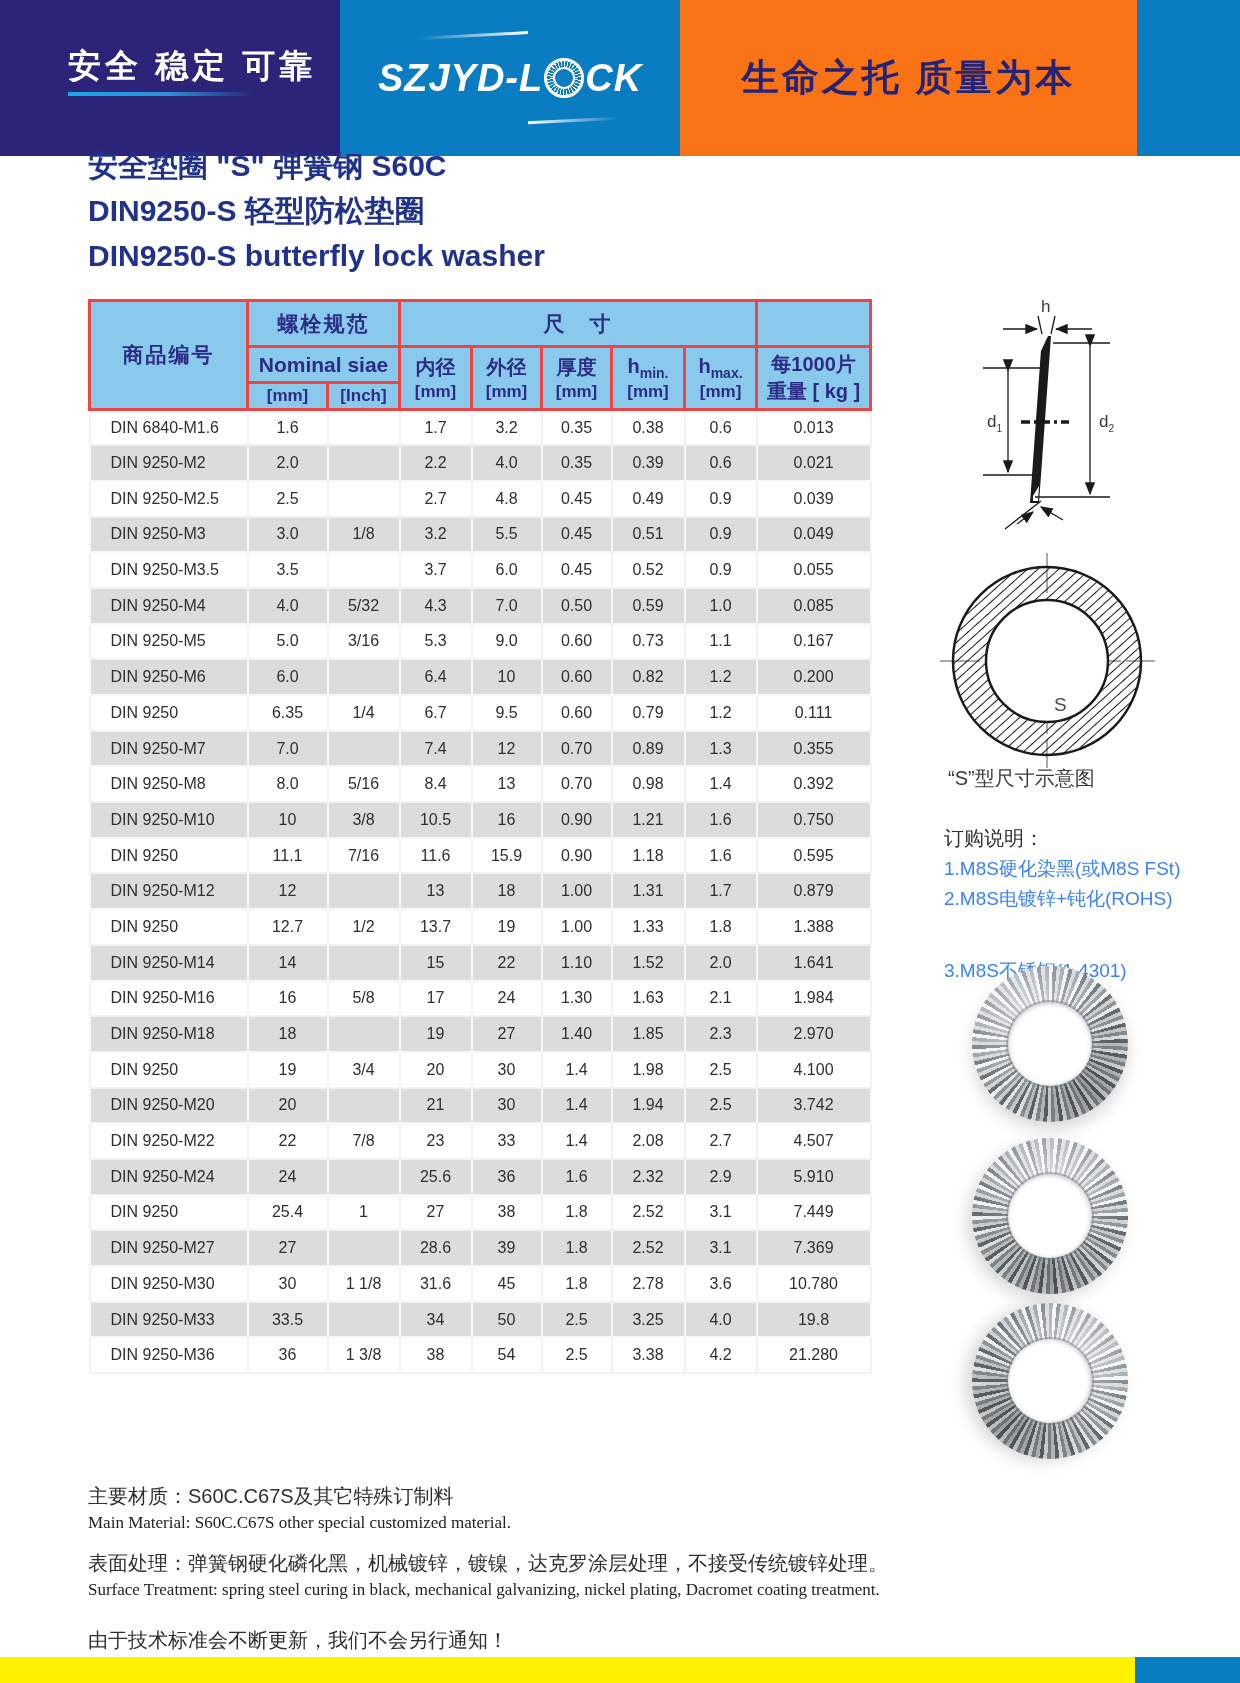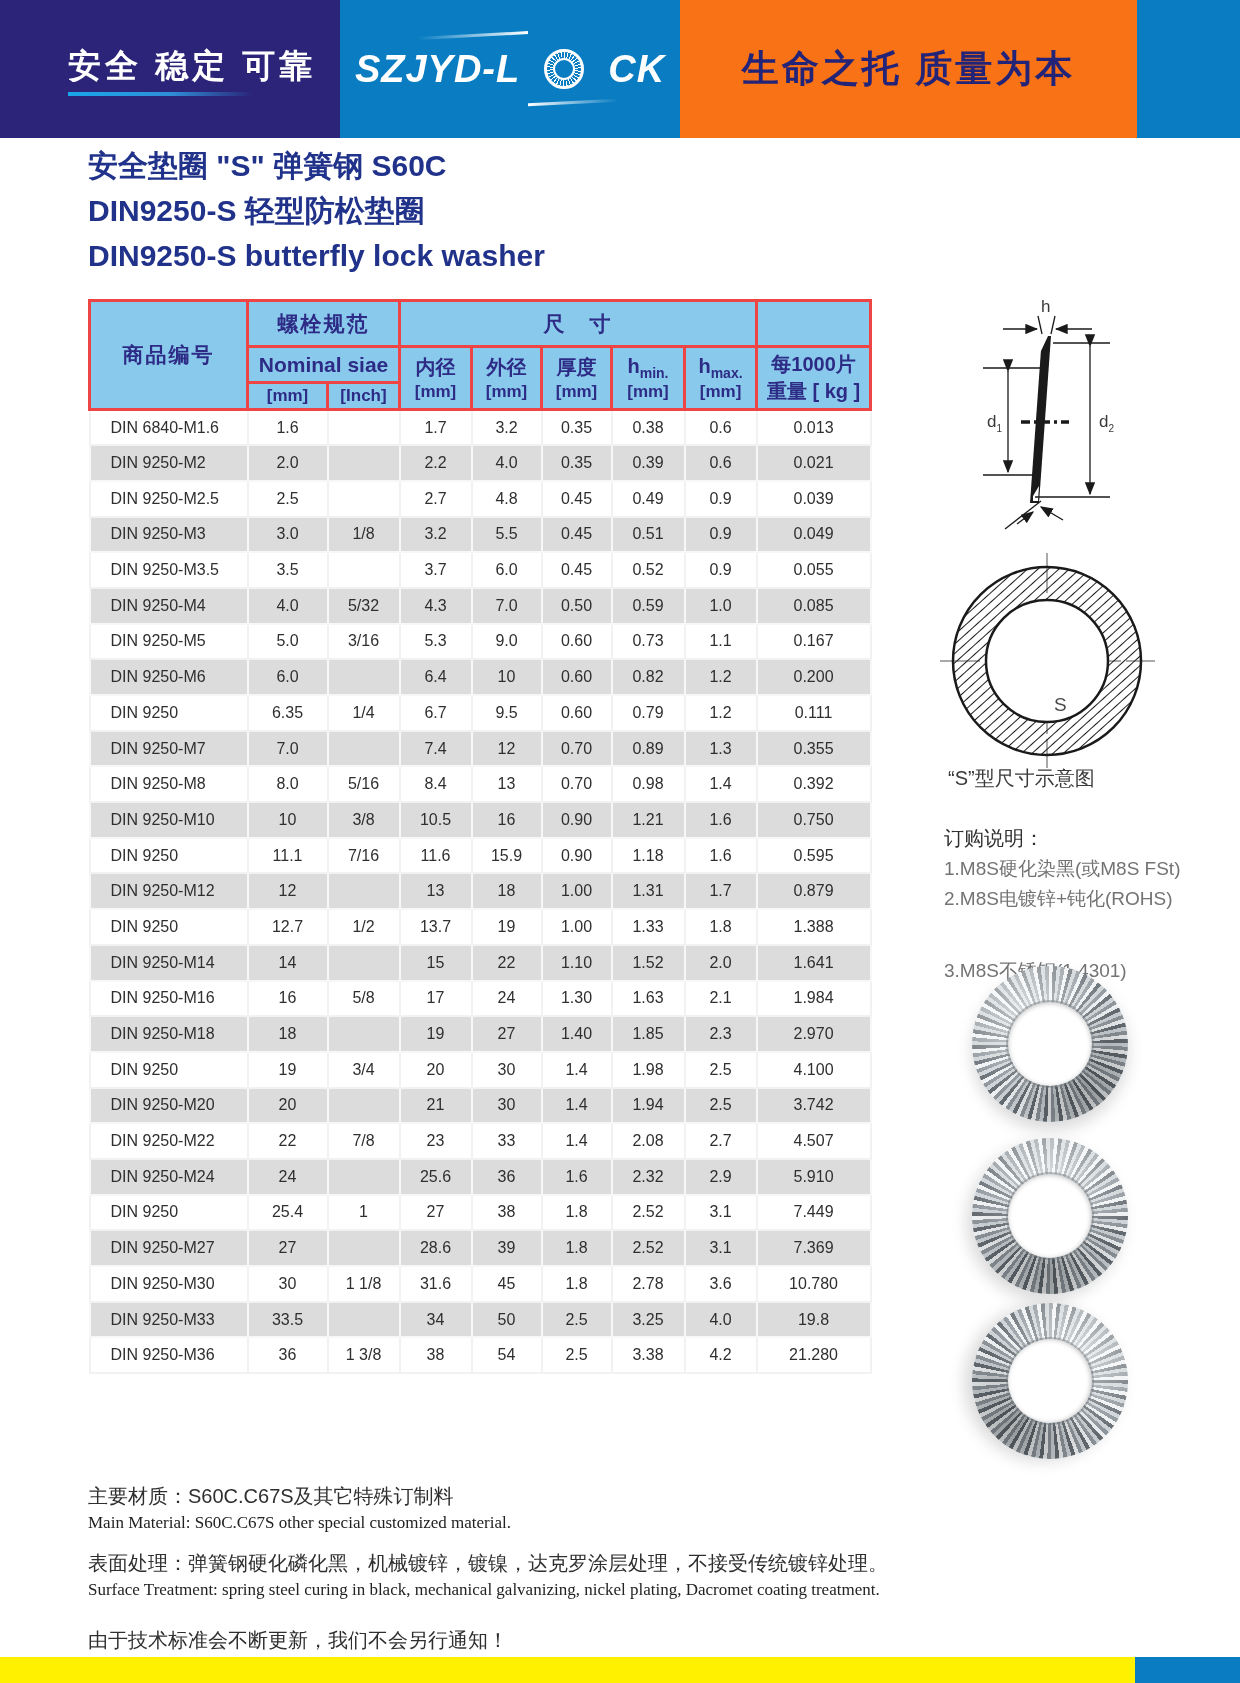--- a/index.html
+++ b/index.html
@@ -1,30 +1,30 @@
 <!DOCTYPE html>
 <html><head>
 <meta charset="utf-8">
 <style>
   * { margin:0; padding:0; box-sizing:border-box; }
   body { background:#fff; font-family:"Liberation Sans", sans-serif; }
   .page { position:relative; width:1240px; height:1683px; background:#fff; overflow:hidden; margin:0 auto; }
 
   
-  .banner { position:absolute; left:0; top:0; width:1240px; height:138px; display:flex; }
+  .banner { position:absolute; left:0; top:0; width:1240px; height:156px; display:flex; }
   .banner .navy   { width:340px; height:100%; background:#2B2478; position:relative; }
   .banner .logo-bg{ width:340px; height:100%; background:#0A7DC2; position:relative; }
   .banner .yellow { width:457px; height:100%; background:#f97316; position:relative; }
   .banner .blue-end { flex:1; height:100%; background:#0A7DC2; }
   .slogan-left { position:absolute; left:68px; top:44px; color:#fff; font-size:33px; font-weight:bold; letter-spacing:4px; }
   .slogan-underline { position:absolute; left:68px; top:92px; width:185px; height:4px;
      background:linear-gradient(90deg,#19A7EA 0%, #2F8FD8 55%, rgba(47,143,216,0)) ; }
   .logo-wrap { position:absolute; left:0; top:0; width:100%; height:100%;
      display:flex; align-items:center; justify-content:center; color:#fff;
-     font-size:38px; font-weight:bold; font-style:italic; letter-spacing:1px;gap:23px; }
+     font-size:38px; font-weight:bold; font-style:italic; letter-spacing:1px; }
   .logo-o { display:inline-block; width:40px; height:40px; border:3px solid #fff; border-radius:50%;
      position:relative; margin:0 1px; vertical-align:middle;
      background:repeating-conic-gradient(#fff 0deg 4deg, rgba(255,255,255,0) 4deg 12deg); }
   .logo-o::after { content:""; position:absolute; inset:6px; border-radius:50%; background:#0A7DC2; border:2px solid #fff; }
   .swoosh1 { position:absolute; left:78px; top:34px; width:110px; height:3px;
      background:linear-gradient(90deg, rgba(255,255,255,0), #fff); transform:skewY(-3deg); }
   .swoosh2 { position:absolute; right:62px; bottom:34px; width:90px; height:3px;
      background:linear-gradient(90deg,#fff, rgba(255,255,255,0)); transform:skewY(-3deg); }
   .slogan-right { position:absolute; left:0; top:0; width:100%; height:100%;
      display:flex; align-items:center; justify-content:center;
@@ -45,21 +45,21 @@
   .din-table thead th .unit { font-size:17px; font-weight:600; margin-top:1px; }
   .din-table thead th sub { font-size:14px; }
   .din-table td { height:35.7px; border:2px solid #f2f2f2; text-align:center; color:#2f2f2f; font-size:16px; }
   .din-table tbody tr:nth-child(odd)  td { background:#fff; }
   .din-table tbody tr:nth-child(even) td { background:#dcdcdc; border-color:#f7f7f7; }
   .din-table td:first-child { text-align:left; padding-left:20px; }
 
   
   .rp-caption { position:absolute; left:948px; top:765px; font-size:20px; color:#3a3a3a; }
   .order-title { position:absolute; left:944px; top:825px; font-size:20px; color:#2f2f2f; }
-  .order-note  { position:absolute; left:944px; font-size:19px; color:#737373; }
+  .order-note  { position:absolute; left:944px; font-size:19px; color:#3b82f6; }
   .on1 { top:856px; } .on2 { top:886px; } .on3 { top:958px;text-align:center; }
 
   .diagram-svg { position:absolute; left:975px; top:296px; }
   .ring-svg    { position:absolute; left:940px; top:553px; }
 
   .washer-photo { position:absolute; left:972px; width:156px; height:156px; border-radius:50%;
      background:
        radial-gradient(circle at 35% 28%, rgba(255,255,255,.65), rgba(255,255,255,0) 58%),
        radial-gradient(circle at 72% 78%, rgba(0,0,0,.28), rgba(0,0,0,0) 55%),
        repeating-conic-gradient(from 8deg, #8d959b 0deg 3deg, #eef1f3 3deg 6deg, #646c72 6deg 9deg, #ccd2d6 9deg 12deg);

